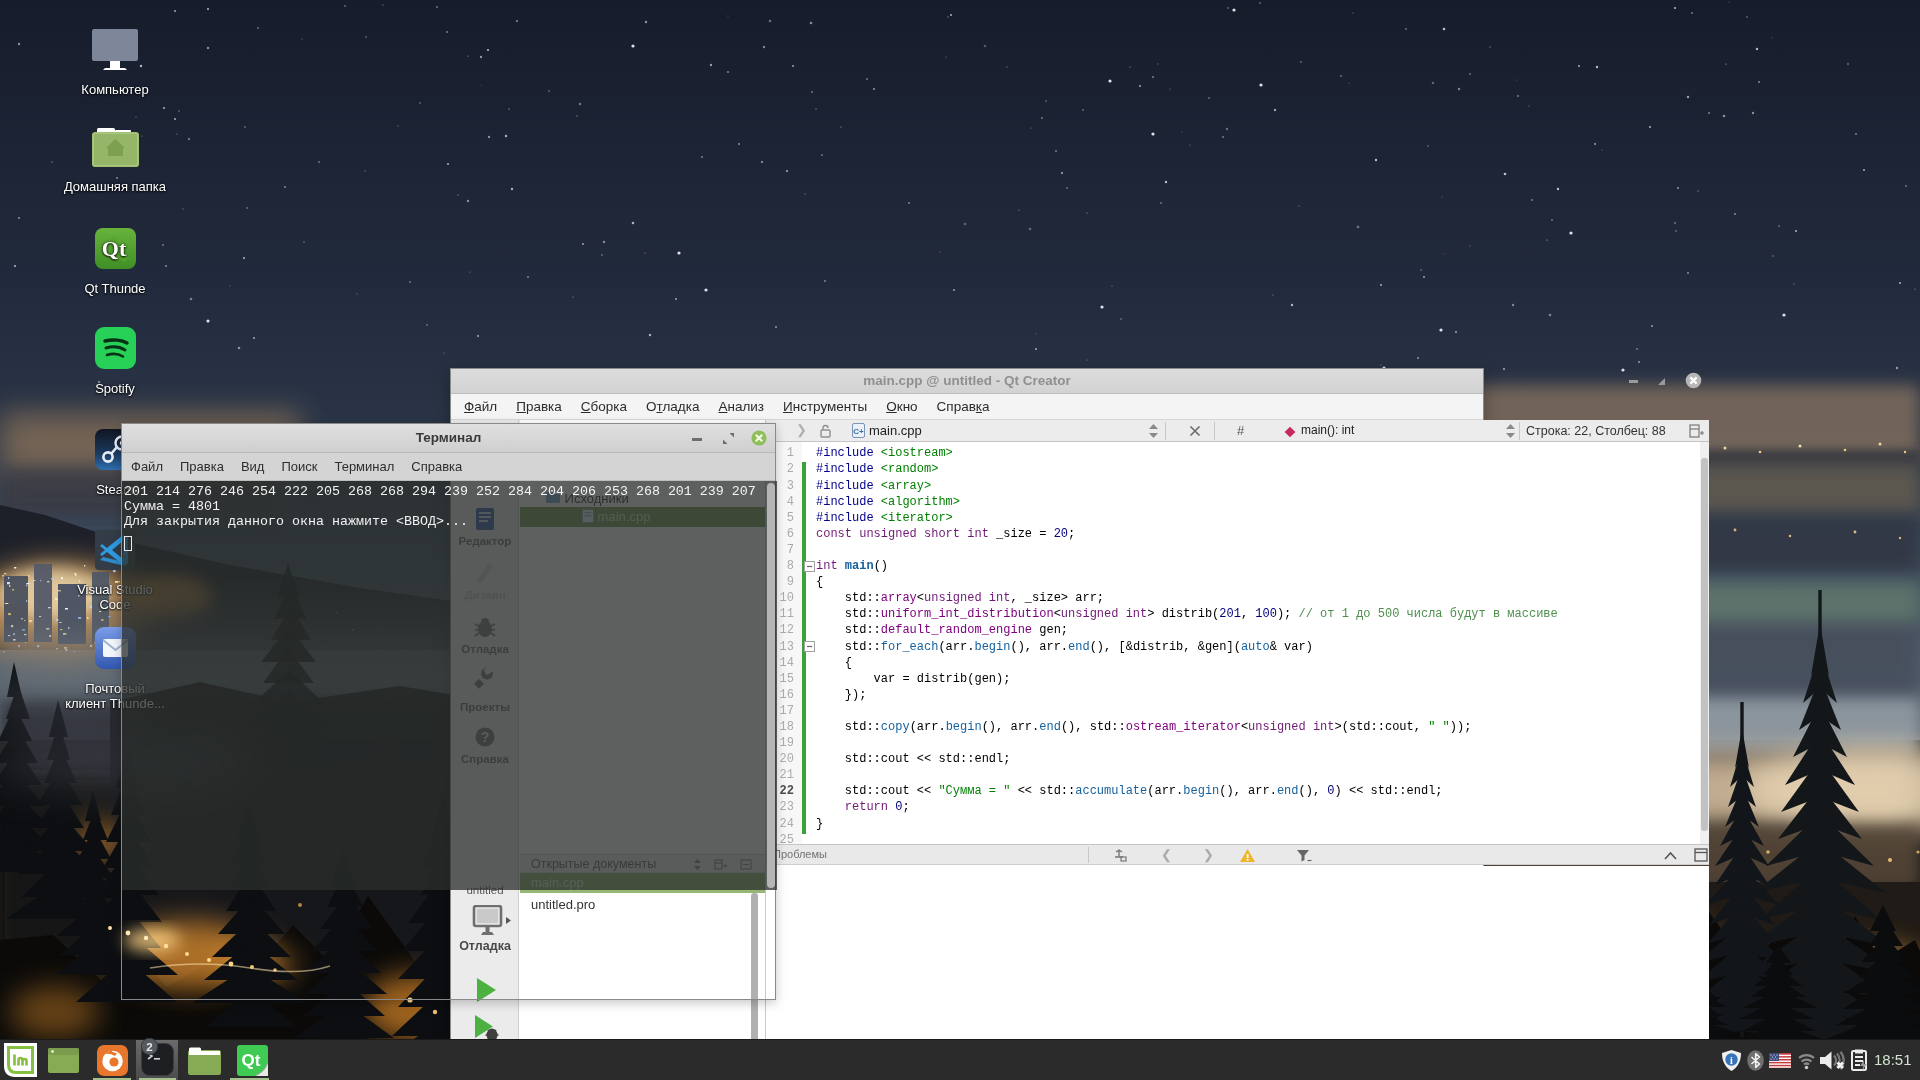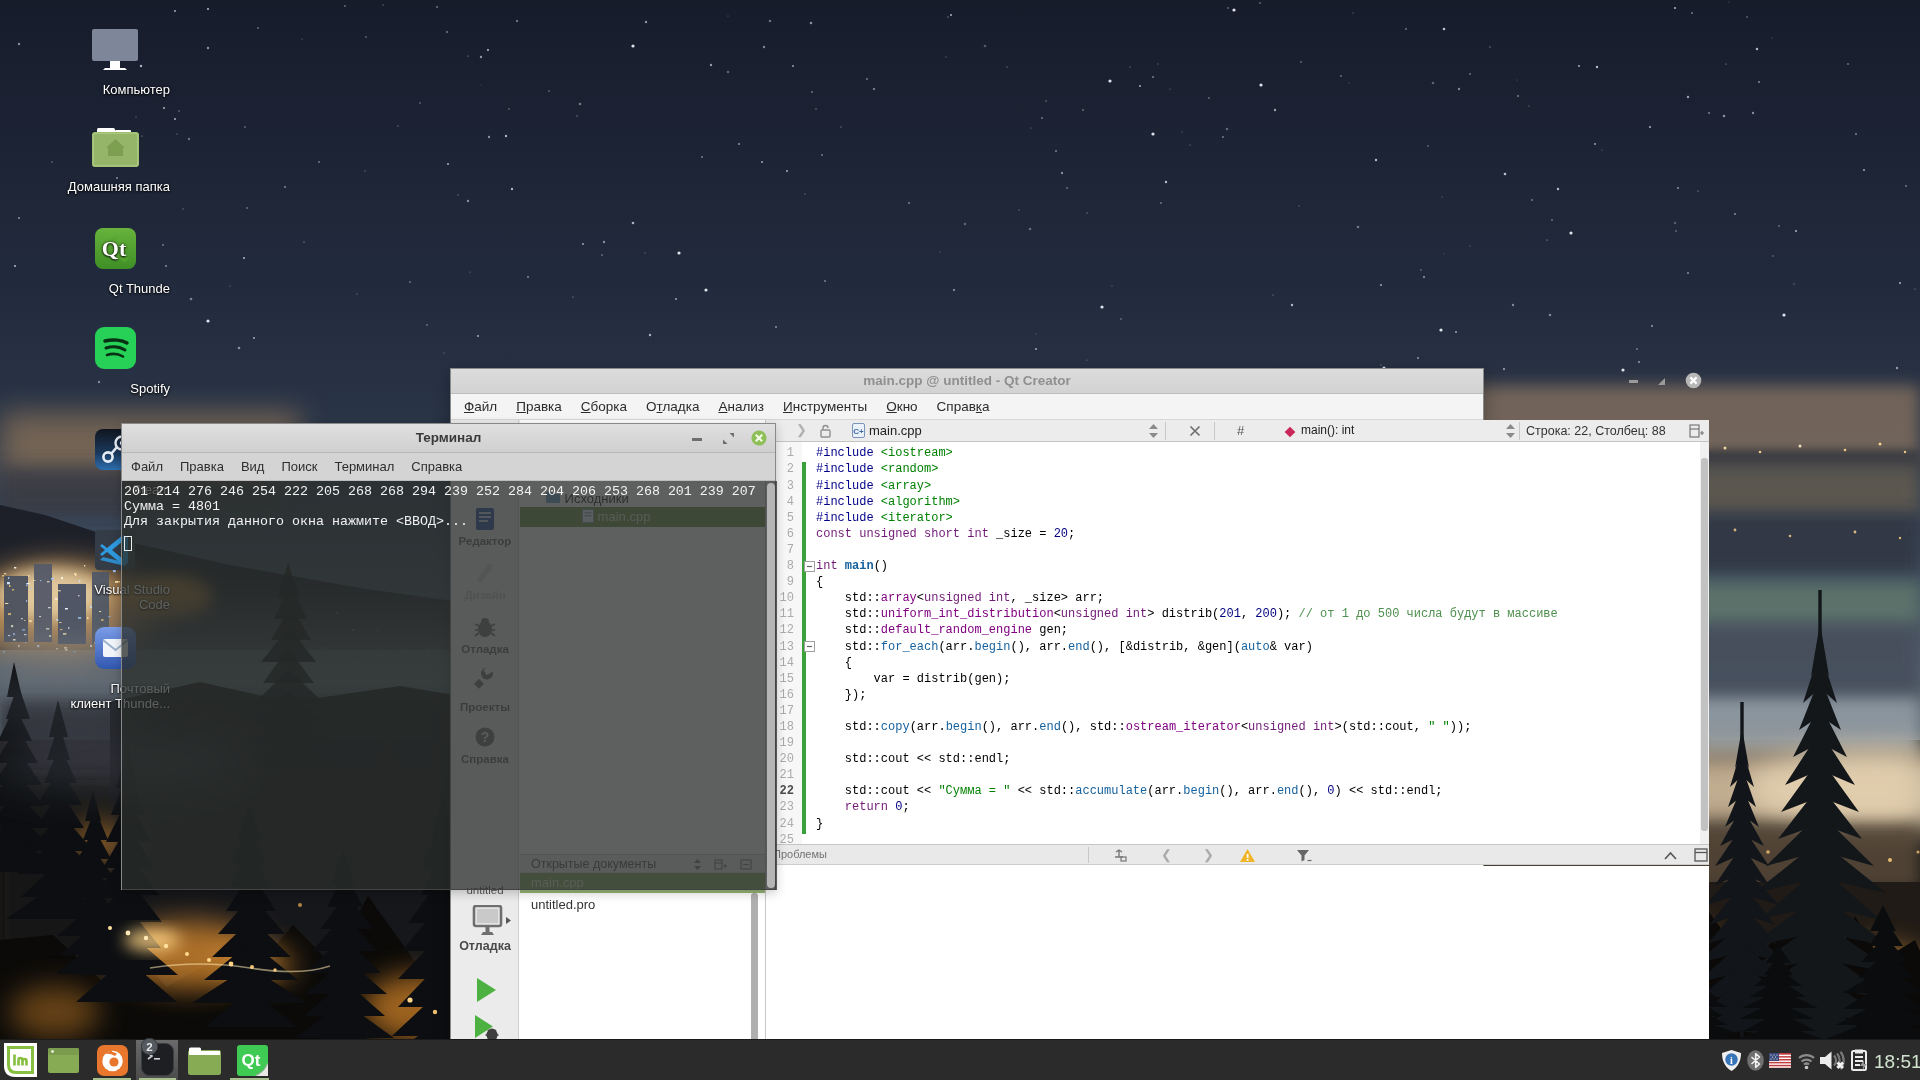--- a/index.html
+++ b/index.html
@@ -1,18 +1,18 @@
 <!DOCTYPE html>
 <html><head><meta charset="utf-8"><style>
 *{margin:0;padding:0;box-sizing:border-box}
 html,body{width:1920px;height:1080px;overflow:hidden;background:#000;font-family:"Liberation Sans",sans-serif}
 #root{position:absolute;inset:0;width:1920px;height:1080px}
 #wall{position:absolute;left:0;top:0}
 .abs{position:absolute}
-.dicon{position:absolute;width:110px;text-align:right;color:#fff;font-size:13px;text-shadow:0 1px 2px rgba(0,0,0,.9),0 0 3px rgba(0,0,0,.7)}
+.dicon{position:absolute;width:110px;text-align:center;color:#fff;font-size:13px;text-shadow:0 1px 2px rgba(0,0,0,.9),0 0 3px rgba(0,0,0,.7)}
 .dicon .lab{margin-top:12px;line-height:15px}
 pre,code,.mono{font-family:"Liberation Mono",monospace}
 
 .pp{color:#00008b}.str{color:#008000}.kw{color:#701a75}.typ{color:#800080}
 .fn{color:#15619e}.num{color:#000080}.cm{color:#4d8f4d}
 </style></head><body>
 <div id="root">
 <svg id="wall" width="1920" height="1080" viewBox="0 0 1920 1080">
 <defs>
 <linearGradient id="sky" x1="0" y1="0" x2="0" y2="1">
@@ -891,21 +891,21 @@
     <pre id="code" class="abs" style="left:50px;top:3.4px;font-size:12px;line-height:16.1px;color:#000"><span class="pp">#include</span> <span class="str">&lt;iostream&gt;</span>
 <span class="pp">#include</span> <span class="str">&lt;random&gt;</span>
 <span class="pp">#include</span> <span class="str">&lt;array&gt;</span>
 <span class="pp">#include</span> <span class="str">&lt;algorithm&gt;</span>
 <span class="pp">#include</span> <span class="str">&lt;iterator&gt;</span>
 <span class="kw">const unsigned short int</span> _size = <span class="num">20</span>;
 
 <span class="kw">int</span> <span class="fn" style="font-weight:bold">main</span>()
 {
     std::<span class="typ">array</span>&lt;<span class="kw">unsigned int</span>, _size&gt; arr;
-    std::<span class="typ">uniform_int_distribution</span>&lt;<span class="kw">unsigned int</span>&gt; distrib(<span class="num">201</span>, <span class="num">200</span>); <span class="cm">// от 1 до 500 числа будут в массиве</span>
+    std::<span class="typ">uniform_int_distribution</span>&lt;<span class="kw">unsigned int</span>&gt; distrib(<span class="num">201</span>, <span class="num">100</span>); <span class="cm">// от 1 до 500 числа будут в массиве</span>
     std::<span class="typ">default_random_engine</span> gen;
     std::<span class="fn">for_each</span>(arr.<span class="fn">begin</span>(), arr.<span class="fn">end</span>(), [&amp;distrib, &amp;gen](<span class="fn">auto</span>&amp; var)
     {
         var = distrib(gen);
     });
 
     std::<span class="fn">copy</span>(arr.<span class="fn">begin</span>(), arr.<span class="fn">end</span>(), std::<span class="typ">ostream_iterator</span>&lt;<span class="kw">unsigned int</span>&gt;(std::cout, <span class="str">" "</span>));
 
     std::cout &lt;&lt; std::endl;
 
@@ -937,21 +937,21 @@
           <path d="M1 8 L6.5 2 L12 8" fill="none" stroke="#555" stroke-width="1.6"></path>
         </svg>
     <svg class="abs" style="left:928px;top:3px" width="14" height="14">
           <rect x="1" y="1" width="12" height="12" fill="none" stroke="#555" stroke-width="1.3"></rect>
           <line x1="1" y1="4.5" x2="13" y2="4.5" stroke="#555" stroke-width="1.3"></line>
         </svg>
   </div>
   <div class="abs" style="left:315px;top:497px;width:943px;height:175px;background:#fff"></div>
 </div>
 
-<div class="abs" id="term" style="left:121px;top:423px;width:655px;height:467px;border:1px solid #898989;box-shadow:0 3px 10px rgba(0,0,0,.22)">
+<div class="abs" id="term" style="left:121px;top:423px;width:655px;height:577px;border:1px solid #898989;box-shadow:0 3px 10px rgba(0,0,0,.22)">
   <div class="abs" style="left:0;top:0;width:100%;height:29px;background:linear-gradient(#e0e0e0,#cfcfcf);border-bottom:1px solid #b8b8b8">
     <div class="abs" style="width:100%;text-align:center;top:6px;font-size:13.5px;font-weight:bold;color:#3a3a3a">Терминал</div>
     <div class="abs" style="left:570px;top:14px;width:10px;height:2.6px;background:#6e6e6e"></div>
     <svg class="abs" style="left:600px;top:8px" width="13" height="13">
           <path d="M7.5 1 L12 1 L12 5.5 Z" fill="#6e6e6e"></path>
           <path d="M1 12 L1 7.5 L5.5 12 Z" fill="#6e6e6e"></path>
         </svg>
     <svg class="abs" style="left:629px;top:6px" width="16" height="16">
           <circle cx="8" cy="8" r="7.6" fill="#8fbf58"></circle>
           <path d="M4.8 4.8 L11.2 11.2 M11.2 4.8 L4.8 11.2" stroke="#f4fbe8" stroke-width="2.2"></path>
@@ -1070,14 +1070,14 @@
     <path d="M17.5 12.5 l5.5 5.5 M23 12.5 l-5.5 5.5" stroke="#f4f4f4" stroke-width="2.8"></path>
   </svg>
   <svg class="abs" style="left:1851px;top:9px" width="18" height="23" viewBox="0 0 18 23">
     <rect x="1" y="2" width="14" height="19" rx="1.5" fill="none" stroke="#ececec" stroke-width="2"></rect>
     <rect x="4" y="0.5" width="8" height="4" fill="#ececec"></rect>
     <rect x="4" y="7" width="8" height="2" fill="#ececec"></rect>
         <rect x="4" y="11" width="8" height="2" fill="#ececec"></rect>
         <rect x="4" y="15" width="5" height="2" fill="#ececec"></rect>
     <path d="M13 11 l-4 6 h3.4 l-1.6 5 5-7 h-3 Z" fill="#9a9a9a"></path>
   </svg>
-  <div class="abs" style="left:1874px;top:11px;width:44px;font-size:19px;color:#cfe3cd">18:51</div>
+  <div class="abs" style="left:1874px;top:11px;width:44px;font-size:15px;color:#cfe3cd">18:51</div>
 </div>
 </div>
 </body></html>

